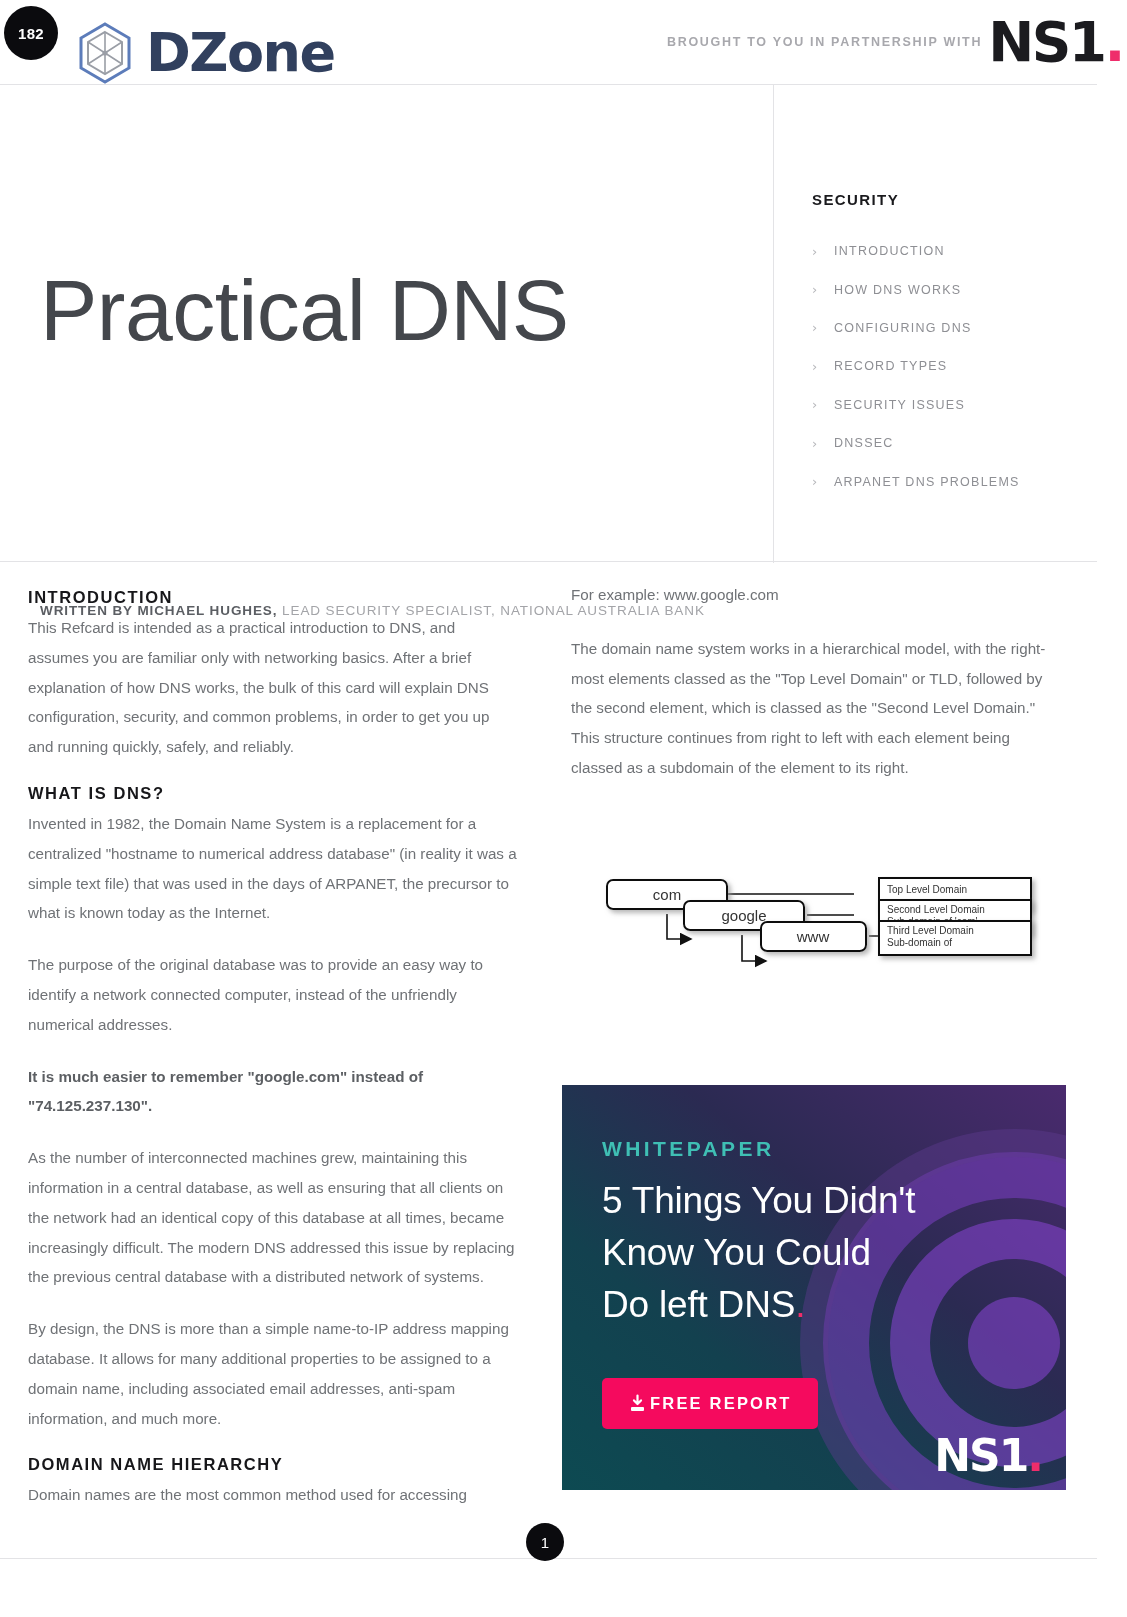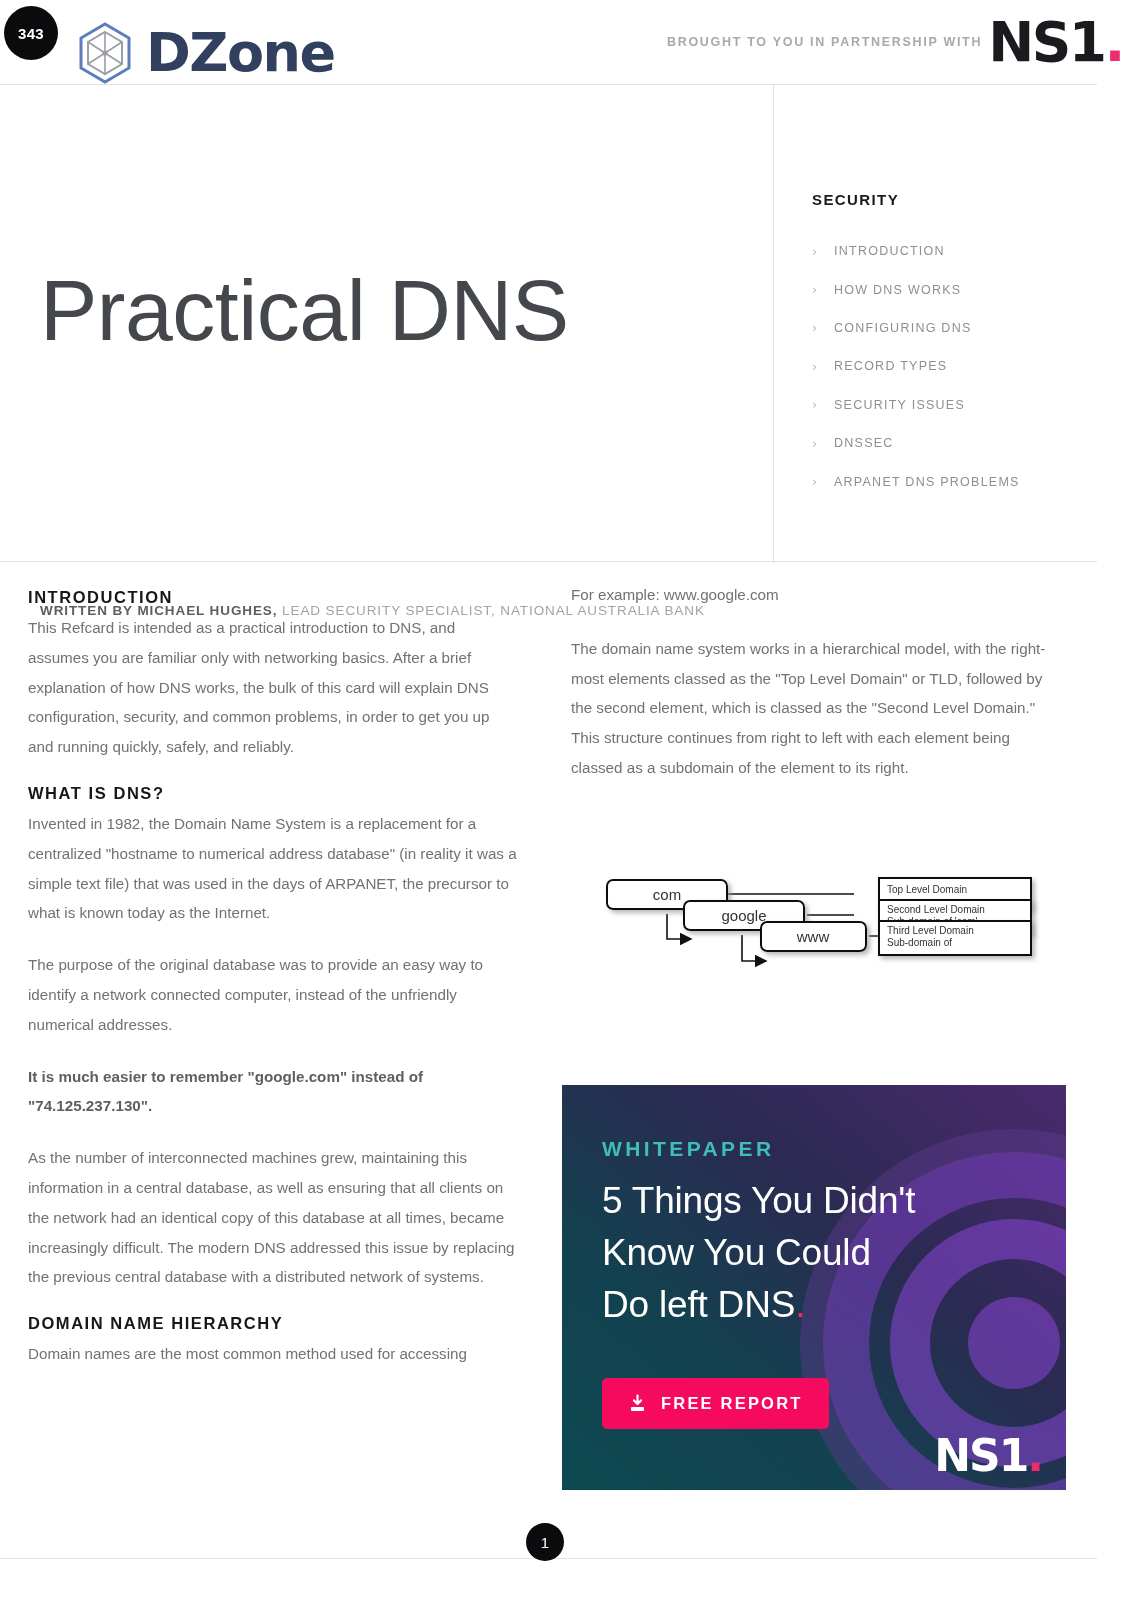--- a/index.html
+++ b/index.html
@@ -199,21 +199,21 @@
   .ad-title-dot { color: #ef2d6b; font-weight: 400; }
   .ad-cta {
     position: absolute;
     left: 602px; top: 1378px;
     height: 51px;
     padding: 0 26px;
     background: #f50a5e;
     border-radius: 5px;
     display: flex;
     align-items: center;
-    gap: 14px;
+    gap: 3px;
     border: none;
     cursor: pointer;
   }
   .ad-cta-label {
     font-size: 16.5px;
     font-weight: bold;
     letter-spacing: 2.2px;
     color: #ffffff;
     white-space: nowrap;
   }
@@ -245,21 +245,21 @@
     color: #ffffff;
     font-size: 15px;
     display: flex; align-items: center; justify-content: center;
   }
 </style>
 </head>
 <body>
 
 <div class="header">
 
-  <div class="issue-badge">343</div>
+  <div class="issue-badge">182</div>
 
   <div class="dzone-logo">
     <svg class="hexlogo" viewBox="0 0 66 66">
       <polygon points="33,4 57,18 57,48 33,62 9,48 9,18" fill="none" stroke="#5c7cba" stroke-width="3"></polygon>
       <polygon points="33,12 50,22 50,44 33,54 16,44 16,22" fill="none" stroke="#9a9ea6" stroke-width="2"></polygon>
       <path d="M33,12 L33,54 M16,22 L50,44 M50,22 L16,44 M16,22 L33,33 L50,22 M16,44 L33,33 L50,44" fill="none" stroke="#9a9ea6" stroke-width="1.6"></path>
       <circle cx="33" cy="33" r="2.6" fill="#9a9ea6"></circle>
     </svg>
     <div class="dzone-word">DZone</div>
   </div>
@@ -315,20 +315,21 @@
 
 <div class="col-left">
   <h2 class="sec">INTRODUCTION</h2>
   <p class="body">This Refcard is intended as a practical introduction to DNS, and assumes you are familiar only with networking basics. After a brief explanation of how DNS works, the bulk of this card will explain DNS configuration, security, and common problems, in order to get you up and running quickly, safely, and reliably.</p>
 
   <h2 class="sec">WHAT IS DNS?</h2>
   <p class="body">Invented in 1982, the Domain Name System is a replacement for a centralized "hostname to numerical address database" (in reality it was a simple text file) that was used in the days of ARPANET, the precursor to what is known today as the Internet.</p>
   <p class="body">The purpose of the original database was to provide an easy way to identify a network connected computer, instead of the unfriendly numerical addresses.</p>
   <p class="body strong">It is much easier to remember "google.com" instead of "74.125.237.130".</p>
   <p class="body">As the number of interconnected machines grew, maintaining this information in a central database, as well as ensuring that all clients on the network had an identical copy of this database at all times, became increasingly difficult. The modern DNS addressed this issue by replacing the previous central database with a distributed network of systems.</p>
+  <p class="body">By design, the DNS is more than a simple name-to-IP address mapping database. It allows for many additional properties to be assigned to a domain name, including associated email addresses, anti-spam information, and much more.</p>
 
   <h2 class="sec">DOMAIN NAME HIERARCHY</h2>
   <p class="body tight">Domain names are the most common method used for accessing</p>
 </div>
 
 <div class="col-right">
   <p class="body">For example: www.google.com</p>
   <p class="body">The domain name system works in a hierarchical model, with the right-most elements classed as the "Top Level Domain" or TLD, followed by the second element, which is classed as the "Second Level Domain." This structure continues from right to left with each element being classed as a subdomain of the element to its right.</p>
 </div>
 

